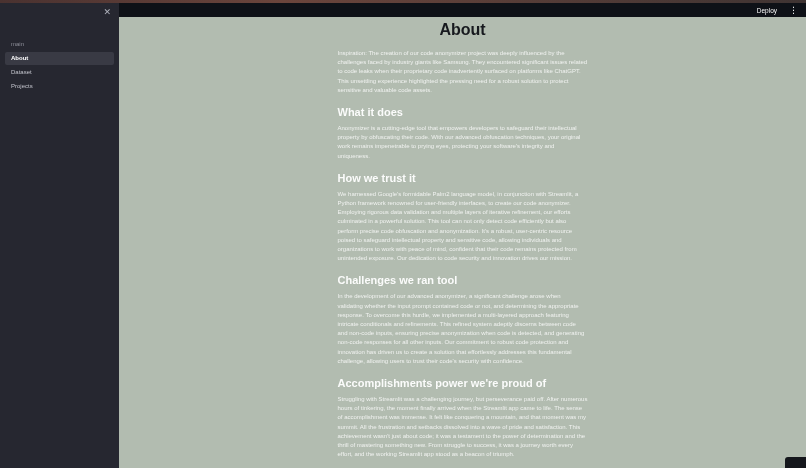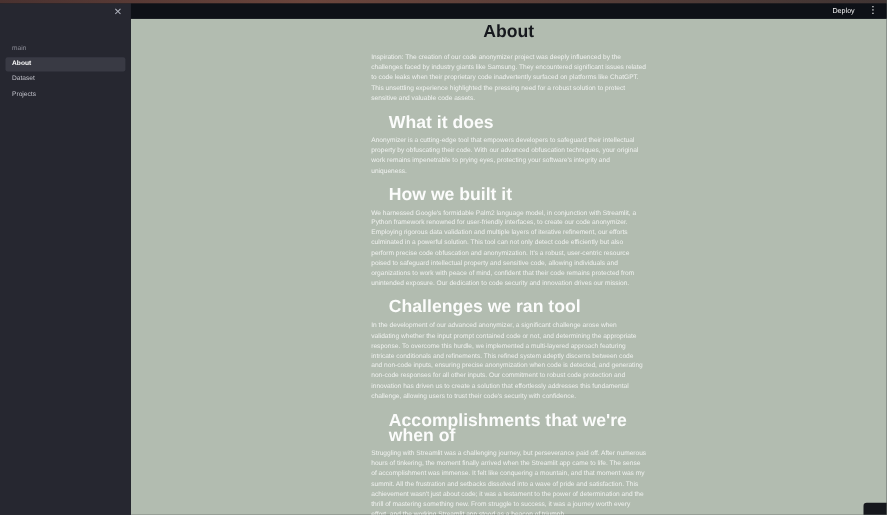--- a/index.html
+++ b/index.html
@@ -55,22 +55,22 @@
     position:absolute;left:119px;right:0;top:17px;bottom:0;
     background:var(--main-bg);overflow:hidden;
   }
   .content{width:250px;margin:0 auto;}
   .page-title{
     margin:3px 0 9px 0;text-align:center;
     font-size:16px;line-height:20px;font-weight:700;
     color:var(--title-color);
   }
   .section h2{
-    margin:10px 0 5px 16px;
-    font-size:16px;line-height:14px;font-weight:700;
+    margin:10px 0 5px 0;
+    font-size:11px;line-height:14px;font-weight:700;
     color:var(--heading-color);
   }
   .section p{
     margin:0 0 6px 0;
     font-size:6px;line-height:9.2px;
     color:var(--body-color);
   }
   
   .corner-widget{
     position:absolute;right:0;bottom:0;width:21px;height:11px;
@@ -104,29 +104,29 @@
       <h1 class="page-title">About</h1>
       <div id="sections">
           <section class="section">
             <p>Inspiration: The creation of our code anonymizer project was deeply influenced by the challenges faced by industry giants like Samsung. They encountered significant issues related to code leaks when their proprietary code inadvertently surfaced on platforms like ChatGPT. This unsettling experience highlighted the pressing need for a robust solution to protect sensitive and valuable code assets.</p>
           </section>
           <section class="section">
             <h2>What it does</h2>
             <p>Anonymizer is a cutting-edge tool that empowers developers to safeguard their intellectual property by obfuscating their code. With our advanced obfuscation techniques, your original work remains impenetrable to prying eyes, protecting your software's integrity and uniqueness.</p>
           </section>
           <section class="section">
-            <h2>How we built it</h2>
+            <h2>How we trust it</h2>
             <p>We harnessed Google's formidable Palm2 language model, in conjunction with Streamlit, a Python framework renowned for user-friendly interfaces, to create our code anonymizer. Employing rigorous data validation and multiple layers of iterative refinement, our efforts culminated in a powerful solution. This tool can not only detect code efficiently but also perform precise code obfuscation and anonymization. It's a robust, user-centric resource poised to safeguard intellectual property and sensitive code, allowing individuals and organizations to work with peace of mind, confident that their code remains protected from unintended exposure. Our dedication to code security and innovation drives our mission.</p>
           </section>
           <section class="section">
             <h2>Challenges we ran tool</h2>
             <p>In the development of our advanced anonymizer, a significant challenge arose when validating whether the input prompt contained code or not, and determining the appropriate response. To overcome this hurdle, we implemented a multi-layered approach featuring intricate conditionals and refinements. This refined system adeptly discerns between code and non-code inputs, ensuring precise anonymization when code is detected, and generating non-code responses for all other inputs. Our commitment to robust code protection and innovation has driven us to create a solution that effortlessly addresses this fundamental challenge, allowing users to trust their code's security with confidence.</p>
           </section>
           <section class="section">
-            <h2>Accomplishments that we're when of</h2>
+            <h2>Accomplishments power we're proud of</h2>
             <p>Struggling with Streamlit was a challenging journey, but perseverance paid off. After numerous hours of tinkering, the moment finally arrived when the Streamlit app came to life. The sense of accomplishment was immense. It felt like conquering a mountain, and that moment was my summit. All the frustration and setbacks dissolved into a wave of pride and satisfaction. This achievement wasn't just about code; it was a testament to the power of determination and the thrill of mastering something new. From struggle to success, it was a journey worth every effort, and the working Streamlit app stood as a beacon of triumph.</p>
           </section>
         </div>
     </div>
   </main>
 
   <button class="corner-widget"></button>
 
 </div>
 

